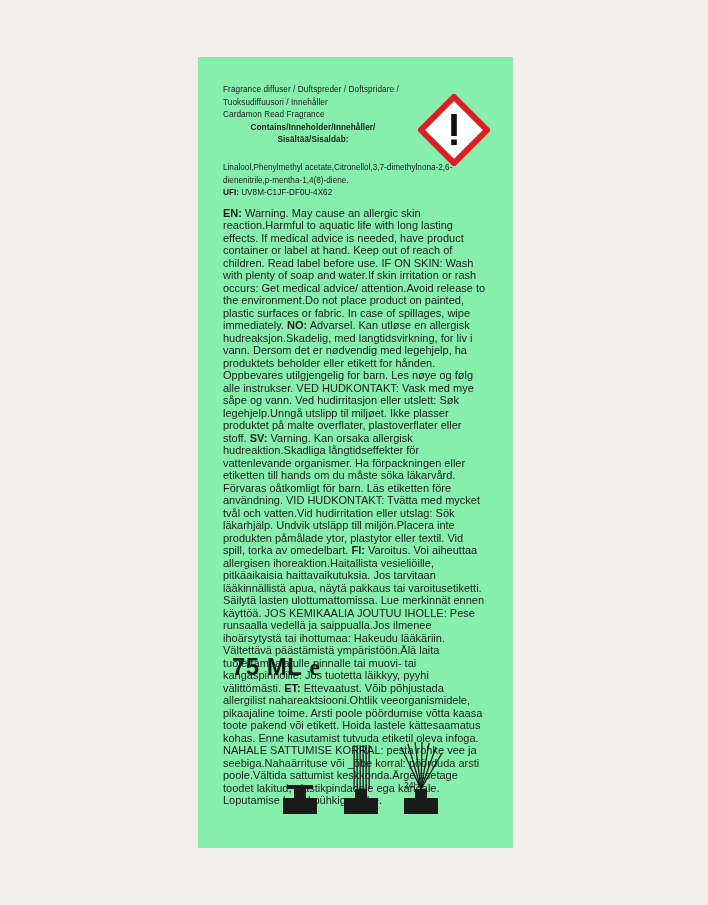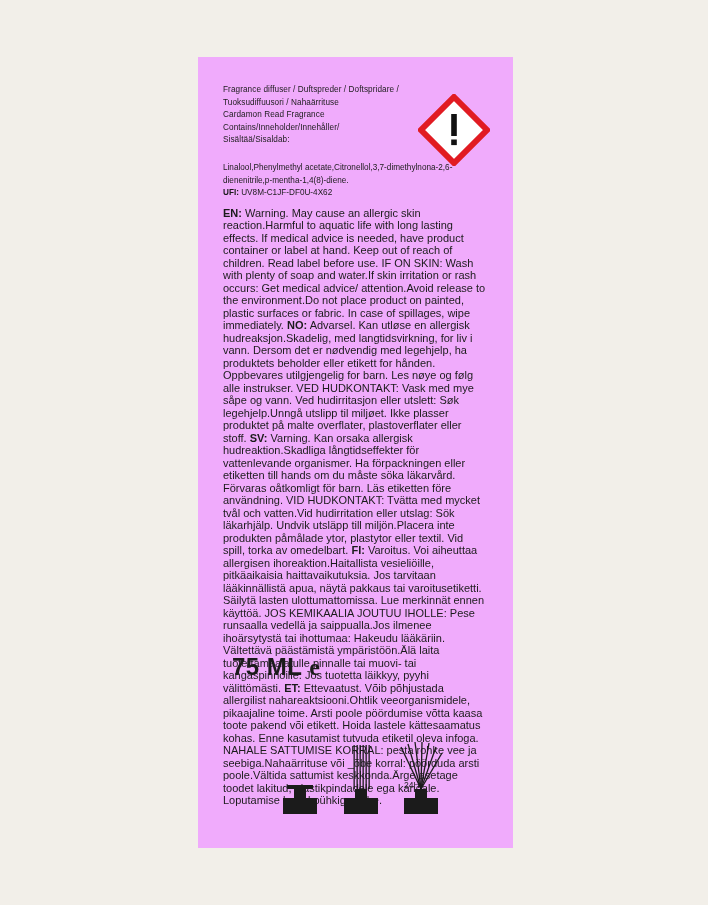--- a/index.html
+++ b/index.html
@@ -12,41 +12,42 @@
     background: #f2efe9;
     font-family: "Liberation Sans", sans-serif;
     overflow: hidden;
   }
   .label-card {
     position: absolute;
     left: 198px;
     top: 57px;
     width: 315px;
     height: 791px;
-    background: #f0abfc;
+    background: #86efac;
   }
   .label-inner {
     position: absolute;
     left: 25px;
     top: 27px;
     width: 265px;
   }
   .top-row {
     position: relative;
     min-height: 78px;
   }
   .headlines {
     width: 180px;
     font-size: 8.2px;
     line-height: 12.6px;
     color: #1b1b1b;
     letter-spacing: 0.01em;
   }
   .headlines .bold {
-    font-weight: normal;
+    font-weight: bold;
+    text-align: center;
   }
   .ghs {
     position: absolute;
     right: -2px;
     top: 10px;
     width: 72px;
     height: 72px;
   }
   .ghs svg { display: block; }
   .ingredients {
@@ -100,21 +101,21 @@
 </style>
 </head>
 <body>
 
 <div class="label-card">
   <div class="label-inner">
 
     <div class="top-row">
       <div class="headlines">
         <div>Fragrance diffuser / Duftspreder / Doftspridare /</div>
-        <div>Tuoksudiffuusori / Nahaärrituse</div>
+        <div>Tuoksudiffuusori / Innehåller</div>
         <div>Cardamon Read Fragrance</div>
         <div class="bold">Contains/Inneholder/Innehåller/</div>
         <div class="bold">Sisältää/Sisaldab:</div>
       </div>
 
       <div class="ghs">
         <svg viewBox="0 0 72 72" width="72" height="72" aria-hidden="true">
           <polygon points="36,3 69,36 36,69 3,36" fill="#ffffff" stroke="#e11b22" stroke-width="6" stroke-linejoin="miter"></polygon>
           <rect x="33.2" y="20" width="5.6" height="22" fill="#111111"></rect>
           <rect x="33.2" y="45.5" width="5.6" height="5.6" fill="#111111"></rect>

